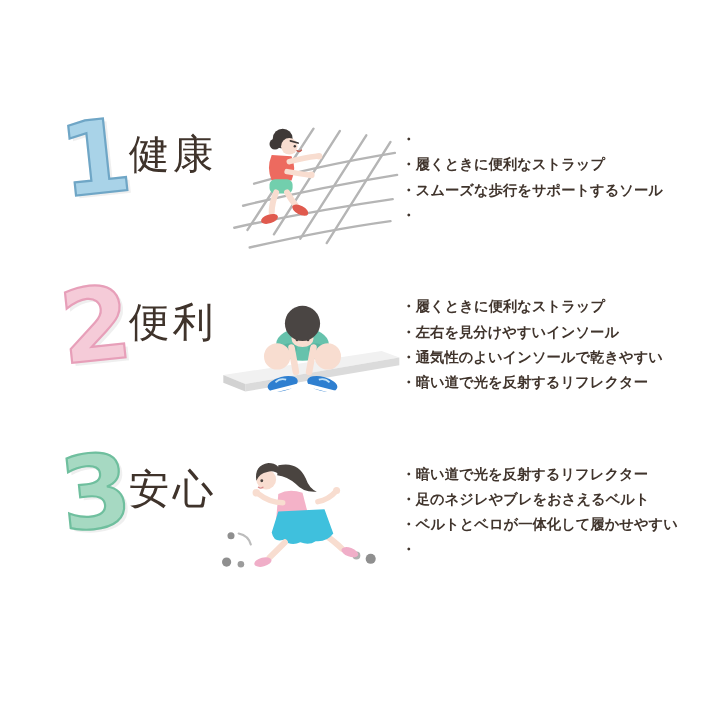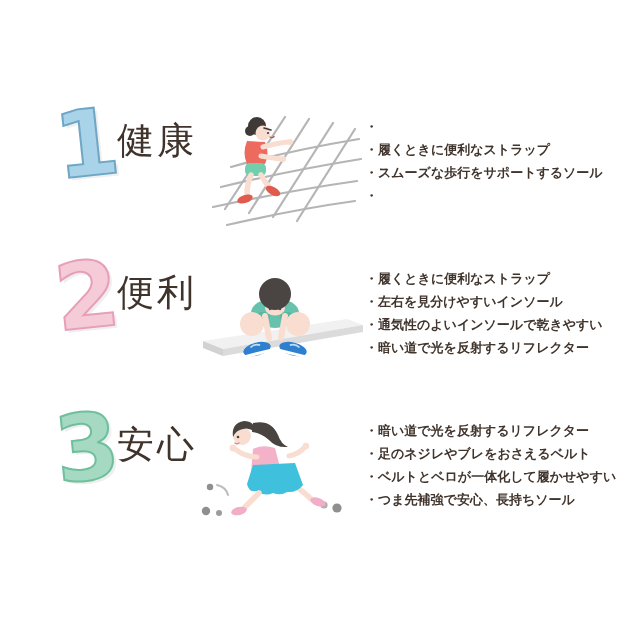--- a/index.html
+++ b/index.html
@@ -205,18 +205,17 @@
       <div class="bullet">
           <span class="bmark">・</span>
           <span class="btext">足のネジレやブレをおさえるベルト</span>
         </div>
       <div class="bullet">
           <span class="bmark">・</span>
           <span class="btext">ベルトとベロが一体化して履かせやすい</span>
         </div>
       <div class="bullet">
           <span class="bmark">・</span>
-          <span class="btext">つま先補強で安心、長持ちソール</span>
         </div>
     </div>
   </div>
 
 </div>
 
 </body></html>

